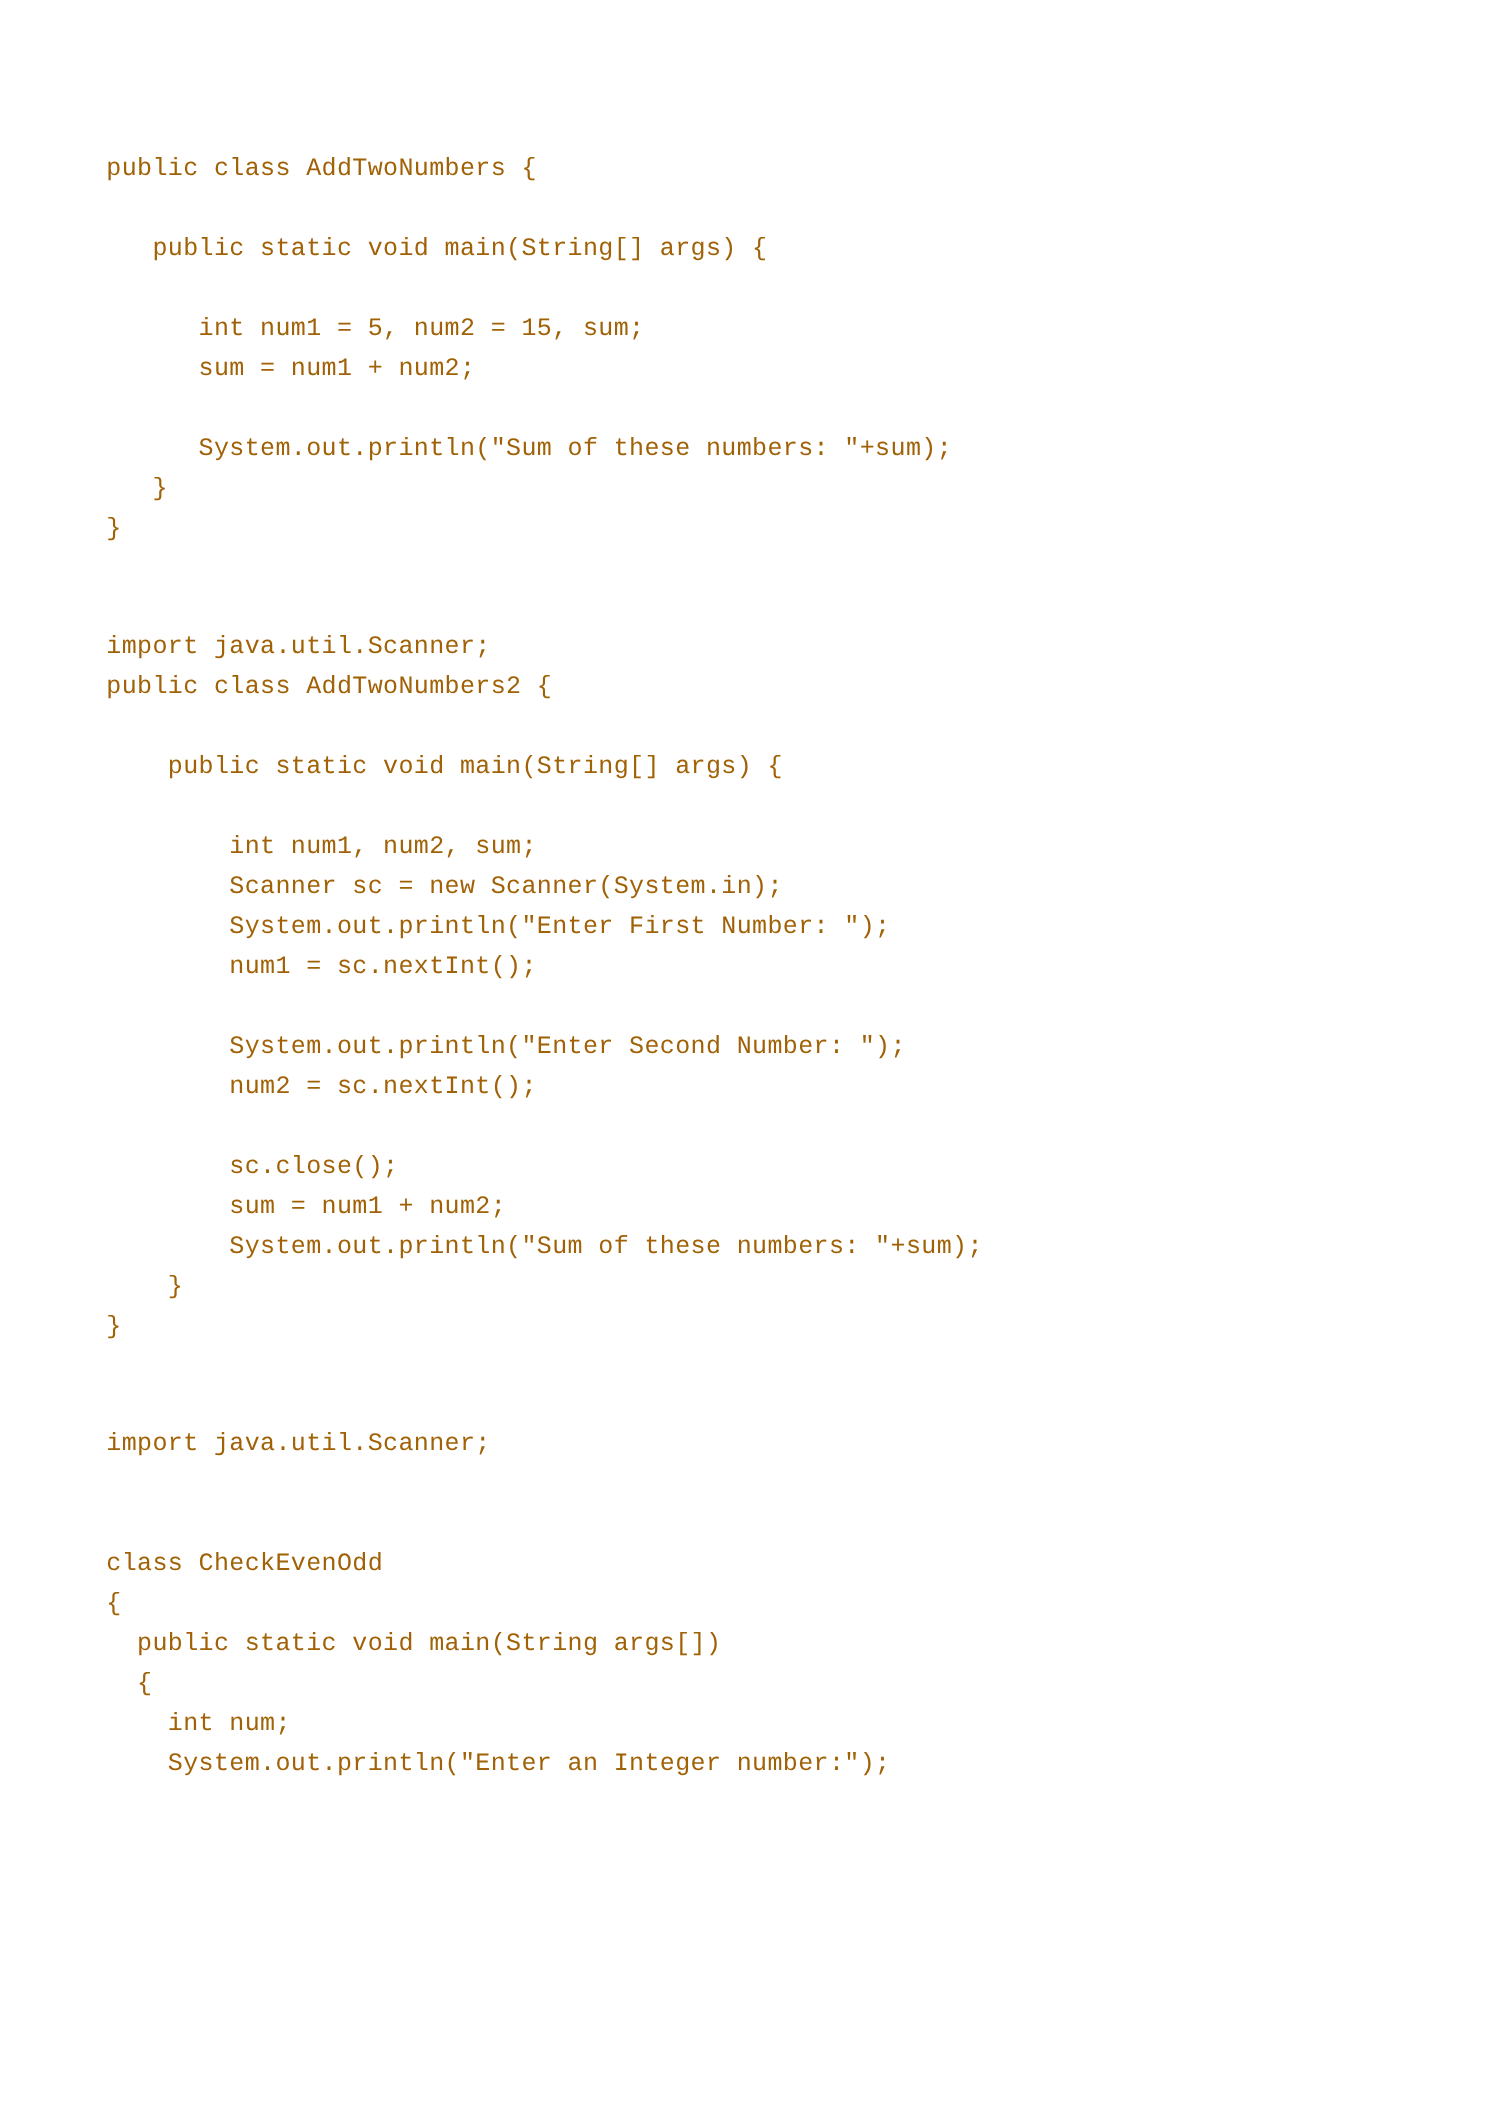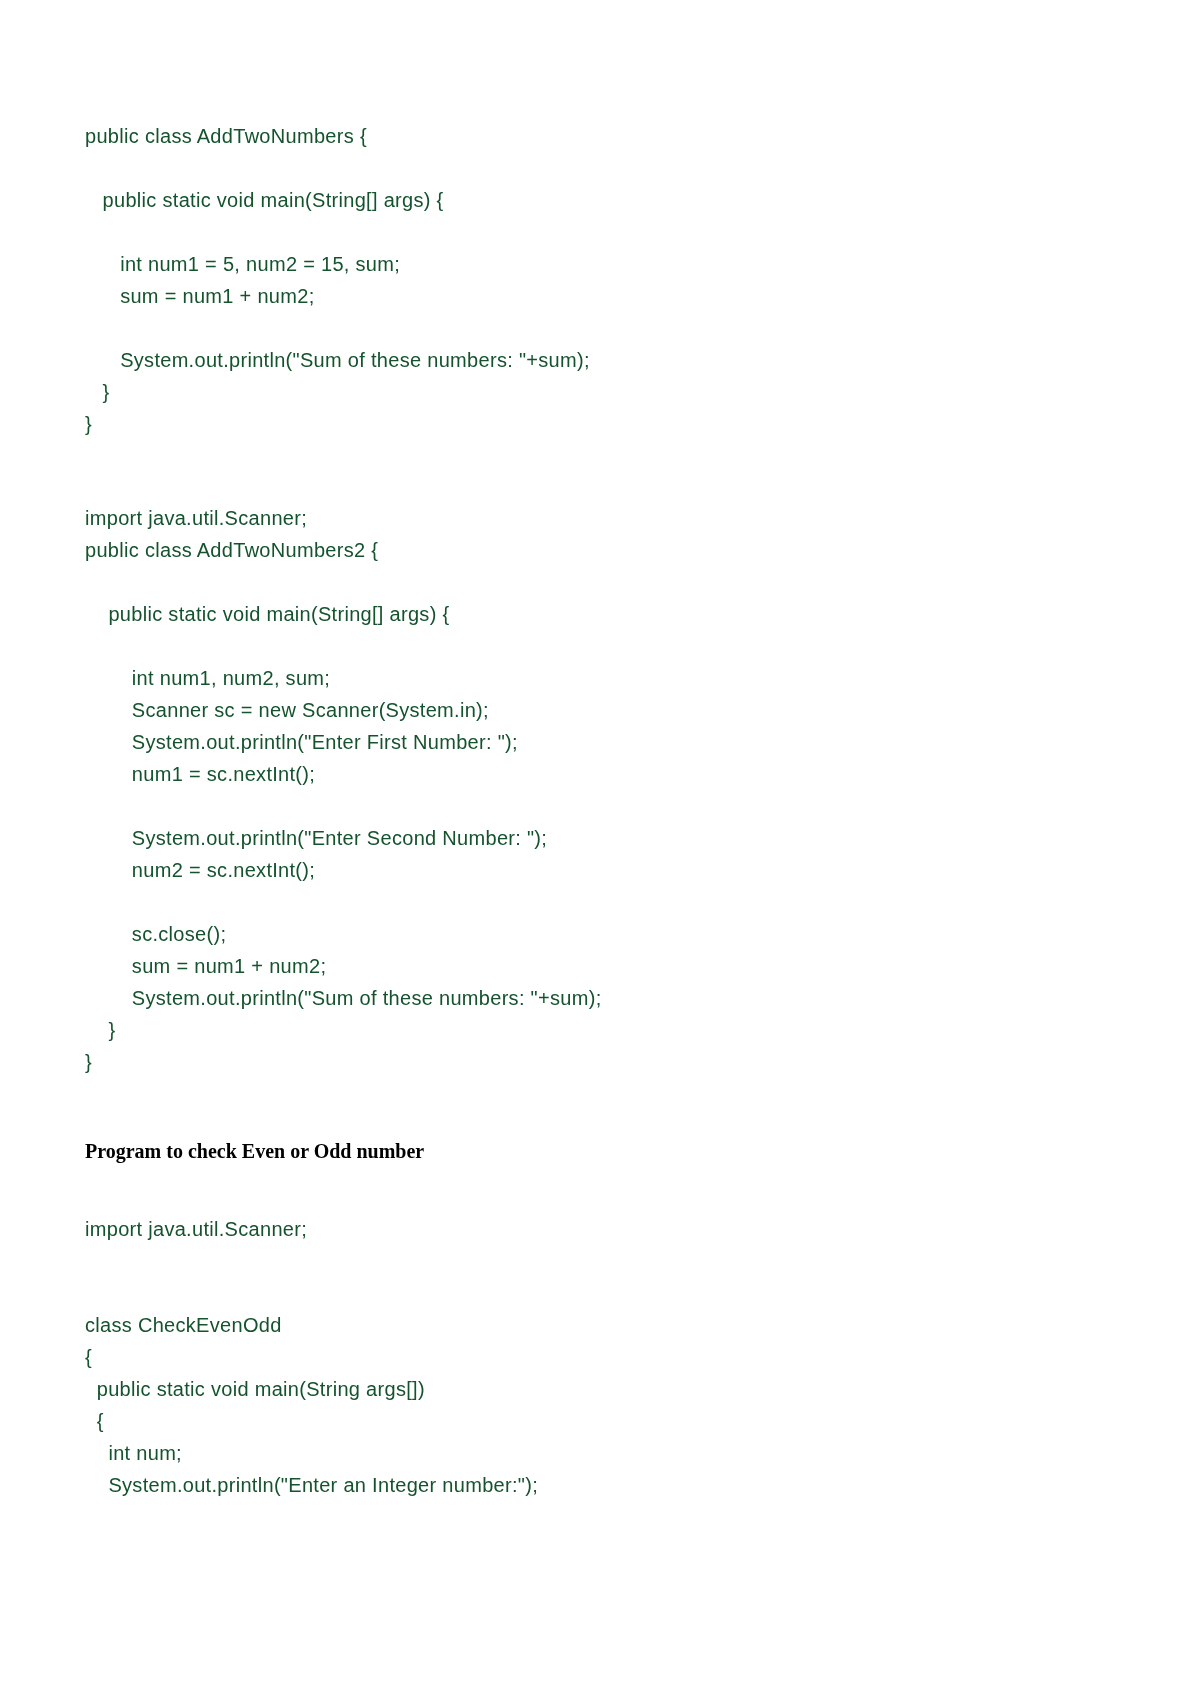--- a/index.html
+++ b/index.html
@@ -22,23 +22,23 @@
     }
     .heading-tight {
       font-weight: bold;
       font-size: 20px;
       color: #000000;
       margin-bottom: 50px;
       margin-top: 18px;
     }
     .code-block {
       display: block;
-      font-family: Liberation Sans, sans-serif;
+      font-family: Liberation Mono, monospace;
       font-size: 20px;
-      color: #14532d;
+      color: #a16207;
       line-height: 1.6;
       white-space: pre;
       margin-bottom: 62px;
       letter-spacing: 0.3px;
     }
   </style>
 </head>
 <body>
 
 <div>
@@ -70,21 +70,20 @@
         num2 = sc.nextInt();
 
         sc.close();
         sum = num1 + num2;
         System.out.println("Sum of these numbers: "+sum);
     }
 }</div>
   </div>
 
   <div>
-    <div class="heading-tight">Program to check Even or Odd number</div>
     <div class="code-block">import java.util.Scanner;
 
 
 class CheckEvenOdd
 {
   public static void main(String args[])
   {
     int num;
     System.out.println("Enter an Integer number:");</div>
   </div>

